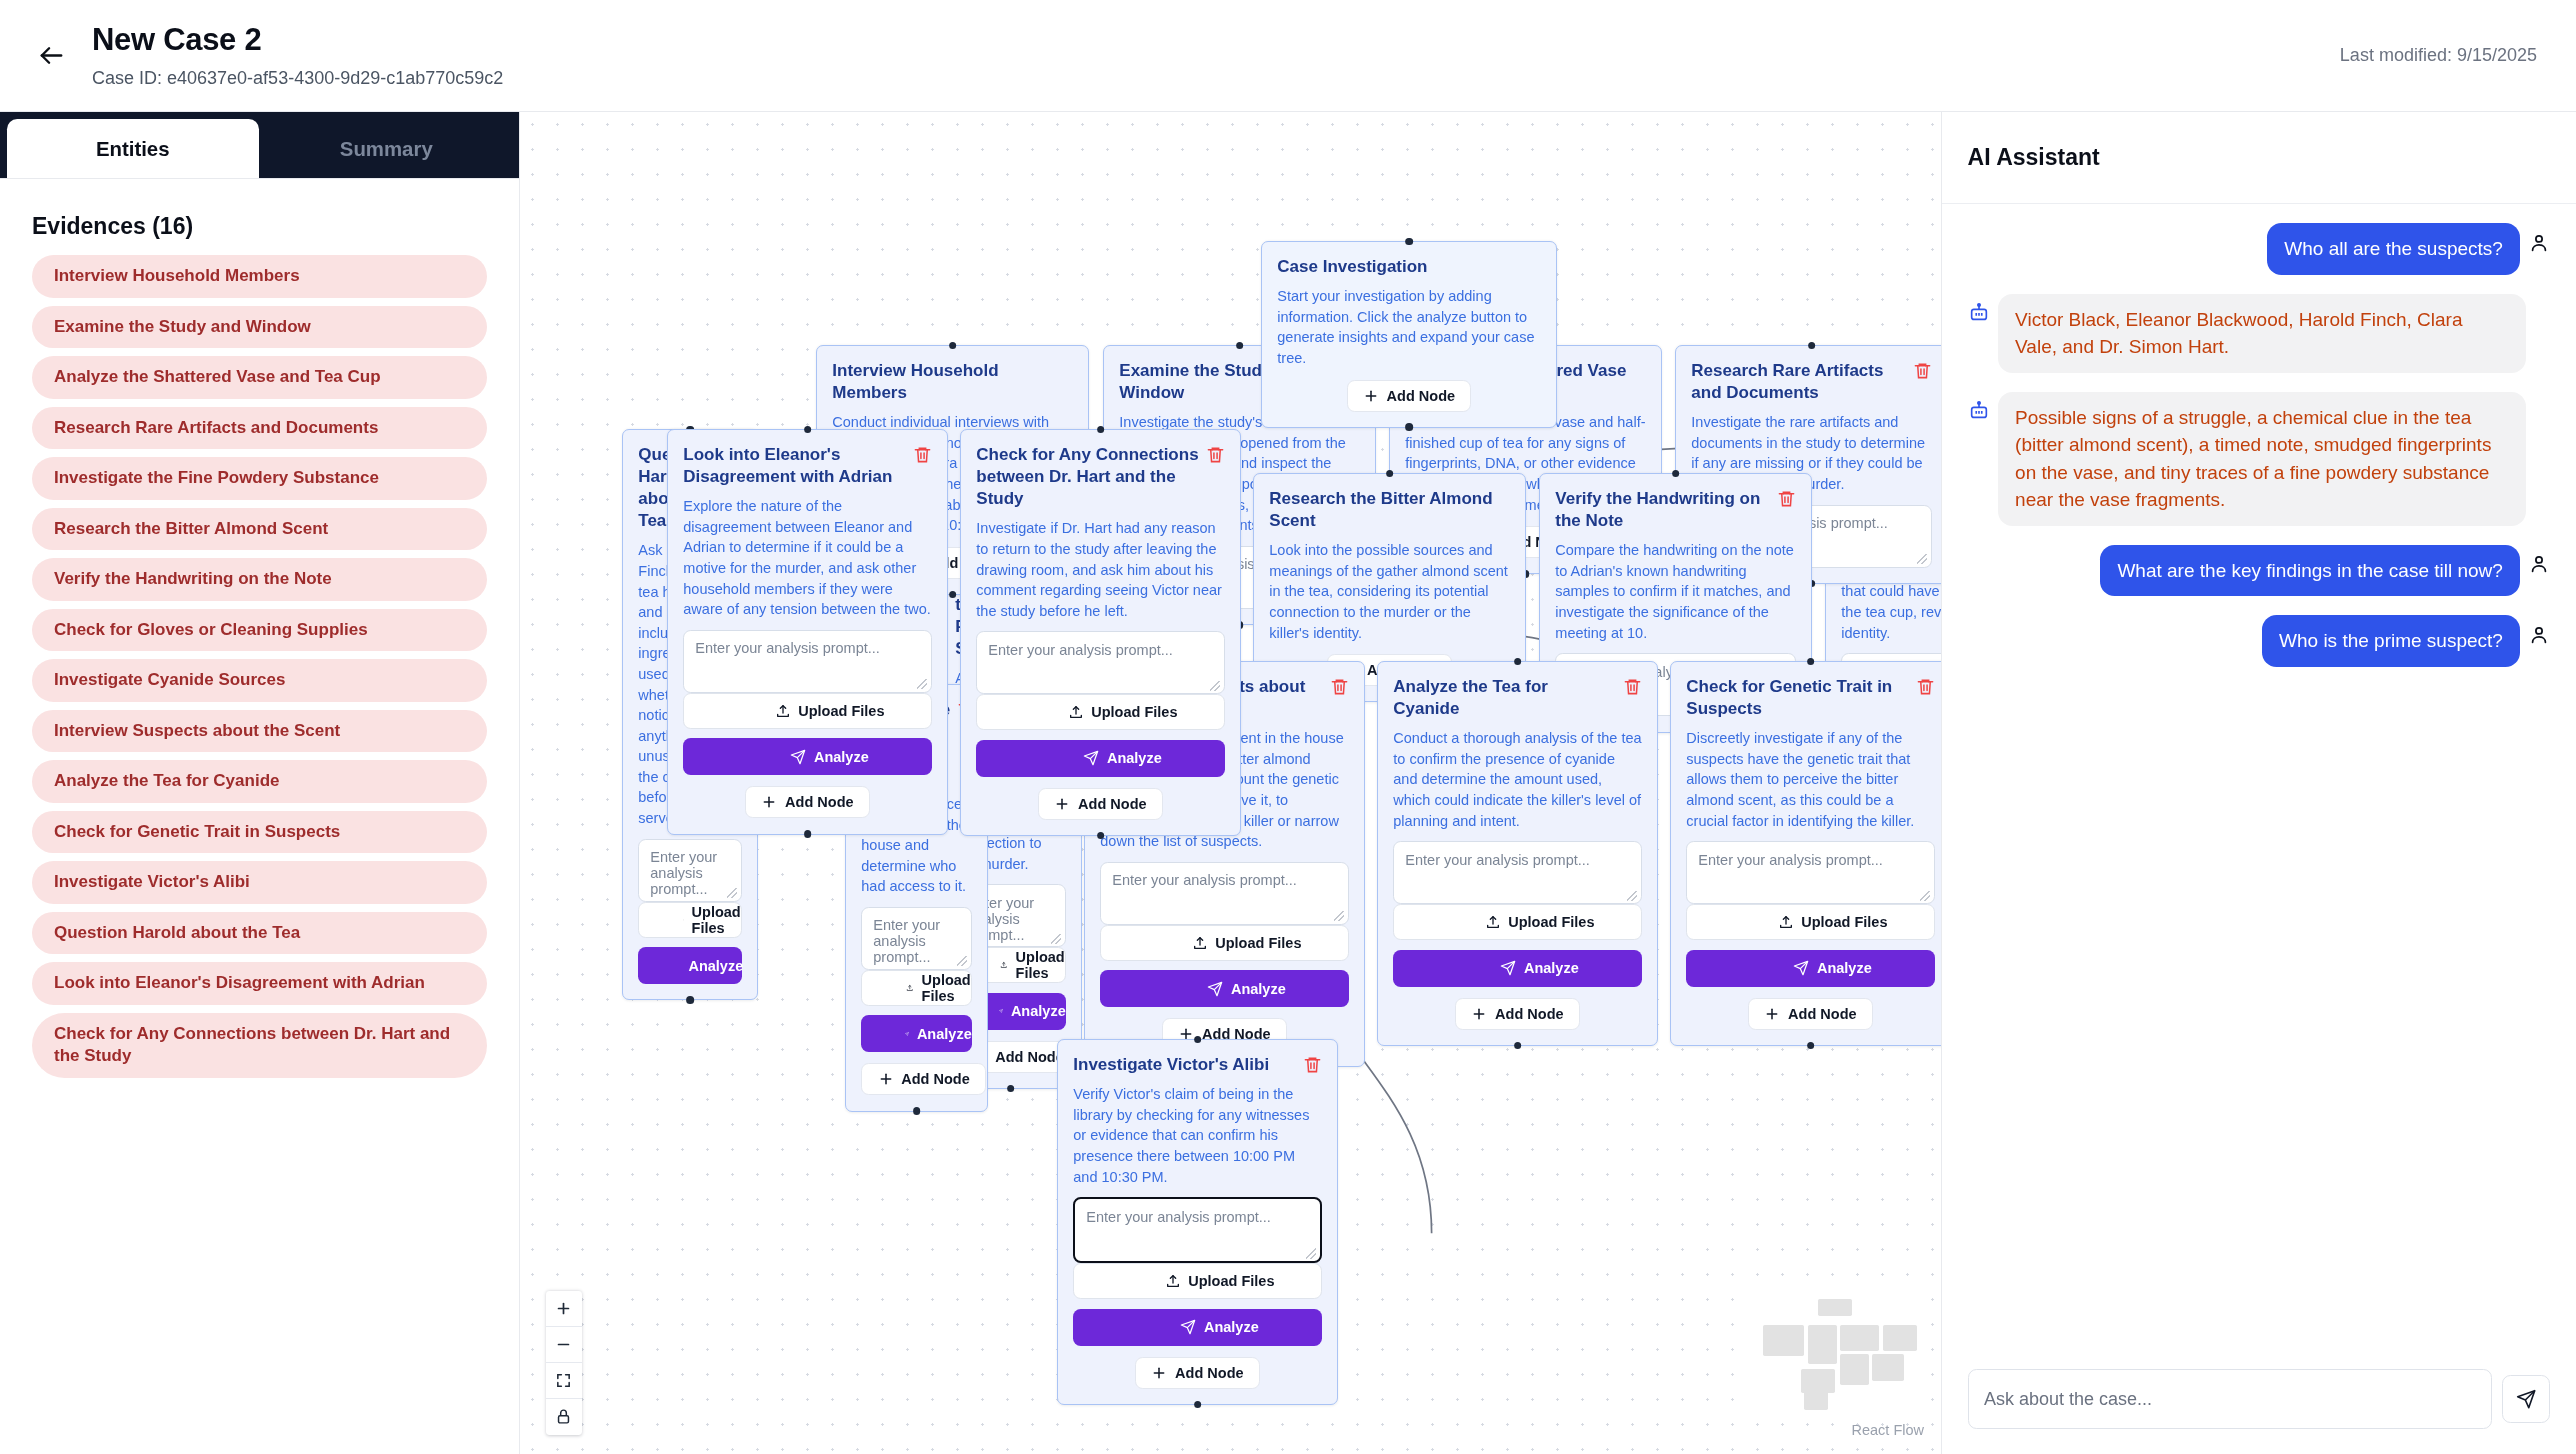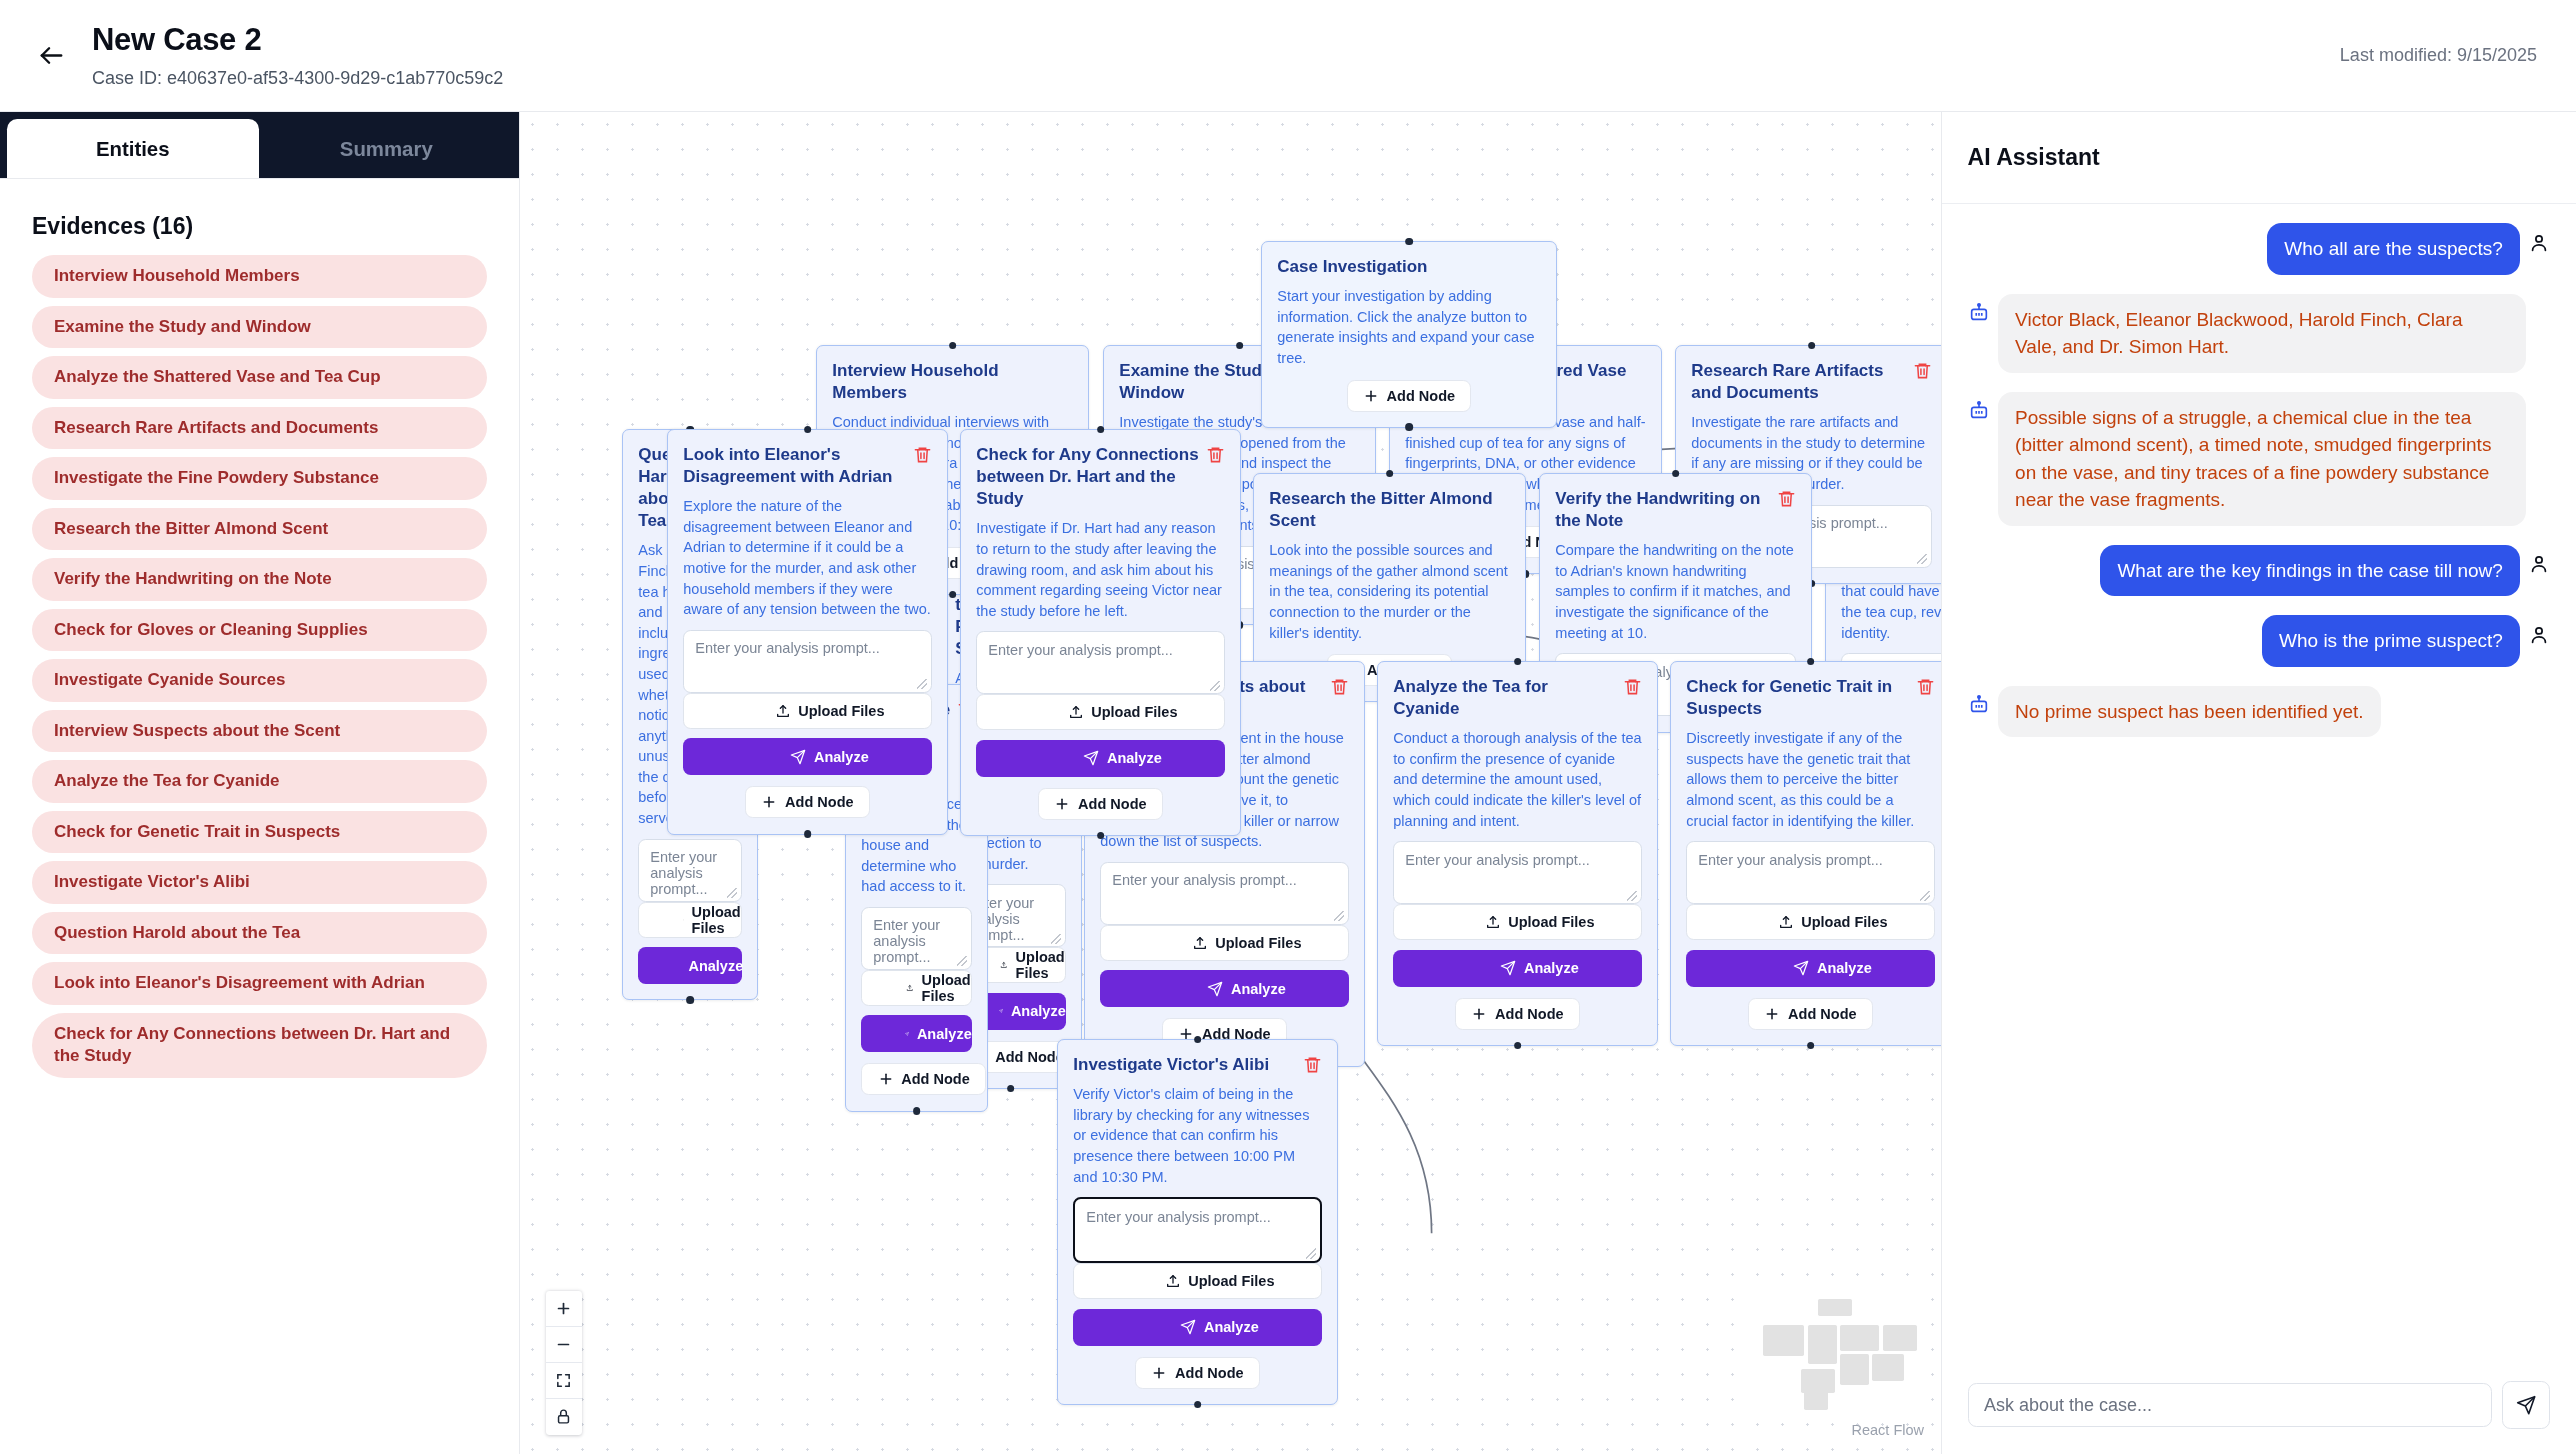--- a/index.html
+++ b/index.html
@@ -197,21 +197,21 @@
   }
   .bubble.user { background: #2f54ea; color: #ffffff; }
   .bubble.bot { background: #f2f2f3; color: #c2410c; }
   .av { flex: 0 0 22px; width: 22px; height: 22px; margin-top: 8.5px; line-height: 0; }
   .av svg { width: 22px; height: 22px; }
   .ai-input-row {
     flex: 0 0 auto; padding: 19px 25.6px 25.6px 25.6px;
     display: flex; align-items: center; gap: 10.2px;
   }
   .ai-input {
-    flex: 1; height: 44px;
+    flex: 1; height: 60px;
     border: 1.3px solid #dfe3ea; border-radius: 8.5px;
     padding: 0 15.3px; font-size: 18px; color: #6b7280;
     display: flex; align-items: center; cursor: text;
     background: #fff;
   }
   .send-btn {
     width: 48px; height: 48px; flex: 0 0 48px;
     border: 1.3px solid #dfe3ea; border-radius: 8.5px;
     display: flex; align-items: center; justify-content: center;
     cursor: pointer; background: #fff; color: #111827;
@@ -818,31 +818,20 @@
                 <path d="M5 20c0-3.6 3.1-6 7-6s7 2.4 7 6"></path>
               </svg></div>
           </div>
           <div class="msg user">
             <div class="bubble user">Who is the prime suspect?</div>
             <div class="av"><svg viewBox="0 0 24 24" fill="none" stroke="#0b0f19" stroke-width="1.9" stroke-linecap="round">
                 <circle cx="12" cy="7.5" r="3.4"></circle>
                 <path d="M5 20c0-3.6 3.1-6 7-6s7 2.4 7 6"></path>
               </svg></div>
           </div>
-          <div class="msg bot">
-            <div class="av"><svg viewBox="0 0 24 24" fill="none" stroke="#2f54ea" stroke-width="1.8" stroke-linejoin="round">
-                <rect x="4" y="8" width="16" height="11" rx="2.5"></rect>
-                <line x1="12" y1="4" x2="12" y2="8"></line>
-                <circle cx="12" cy="3.2" r="1.3" fill="#2f54ea"></circle>
-                <line x1="9" y1="12" x2="9" y2="15"></line>
-                <line x1="12" y1="12" x2="12" y2="15"></line>
-                <line x1="15" y1="12" x2="15" y2="15"></line>
-              </svg></div>
-            <div class="bubble bot">No prime suspect has been identified yet.</div>
-          </div>
         </div>
       <div class="ai-input-row">
         <div class="ai-input">Ask about the case...</div>
         <div class="send-btn">
           <svg viewBox="0 0 24 24" fill="none" stroke="currentColor" stroke-width="1.9" stroke-linejoin="round">
             <path d="M22 2L11 13"></path>
               <path d="M22 2l-7 20-4-9-9-4 20-7z"></path>
           </svg>
         </div>
       </div>

